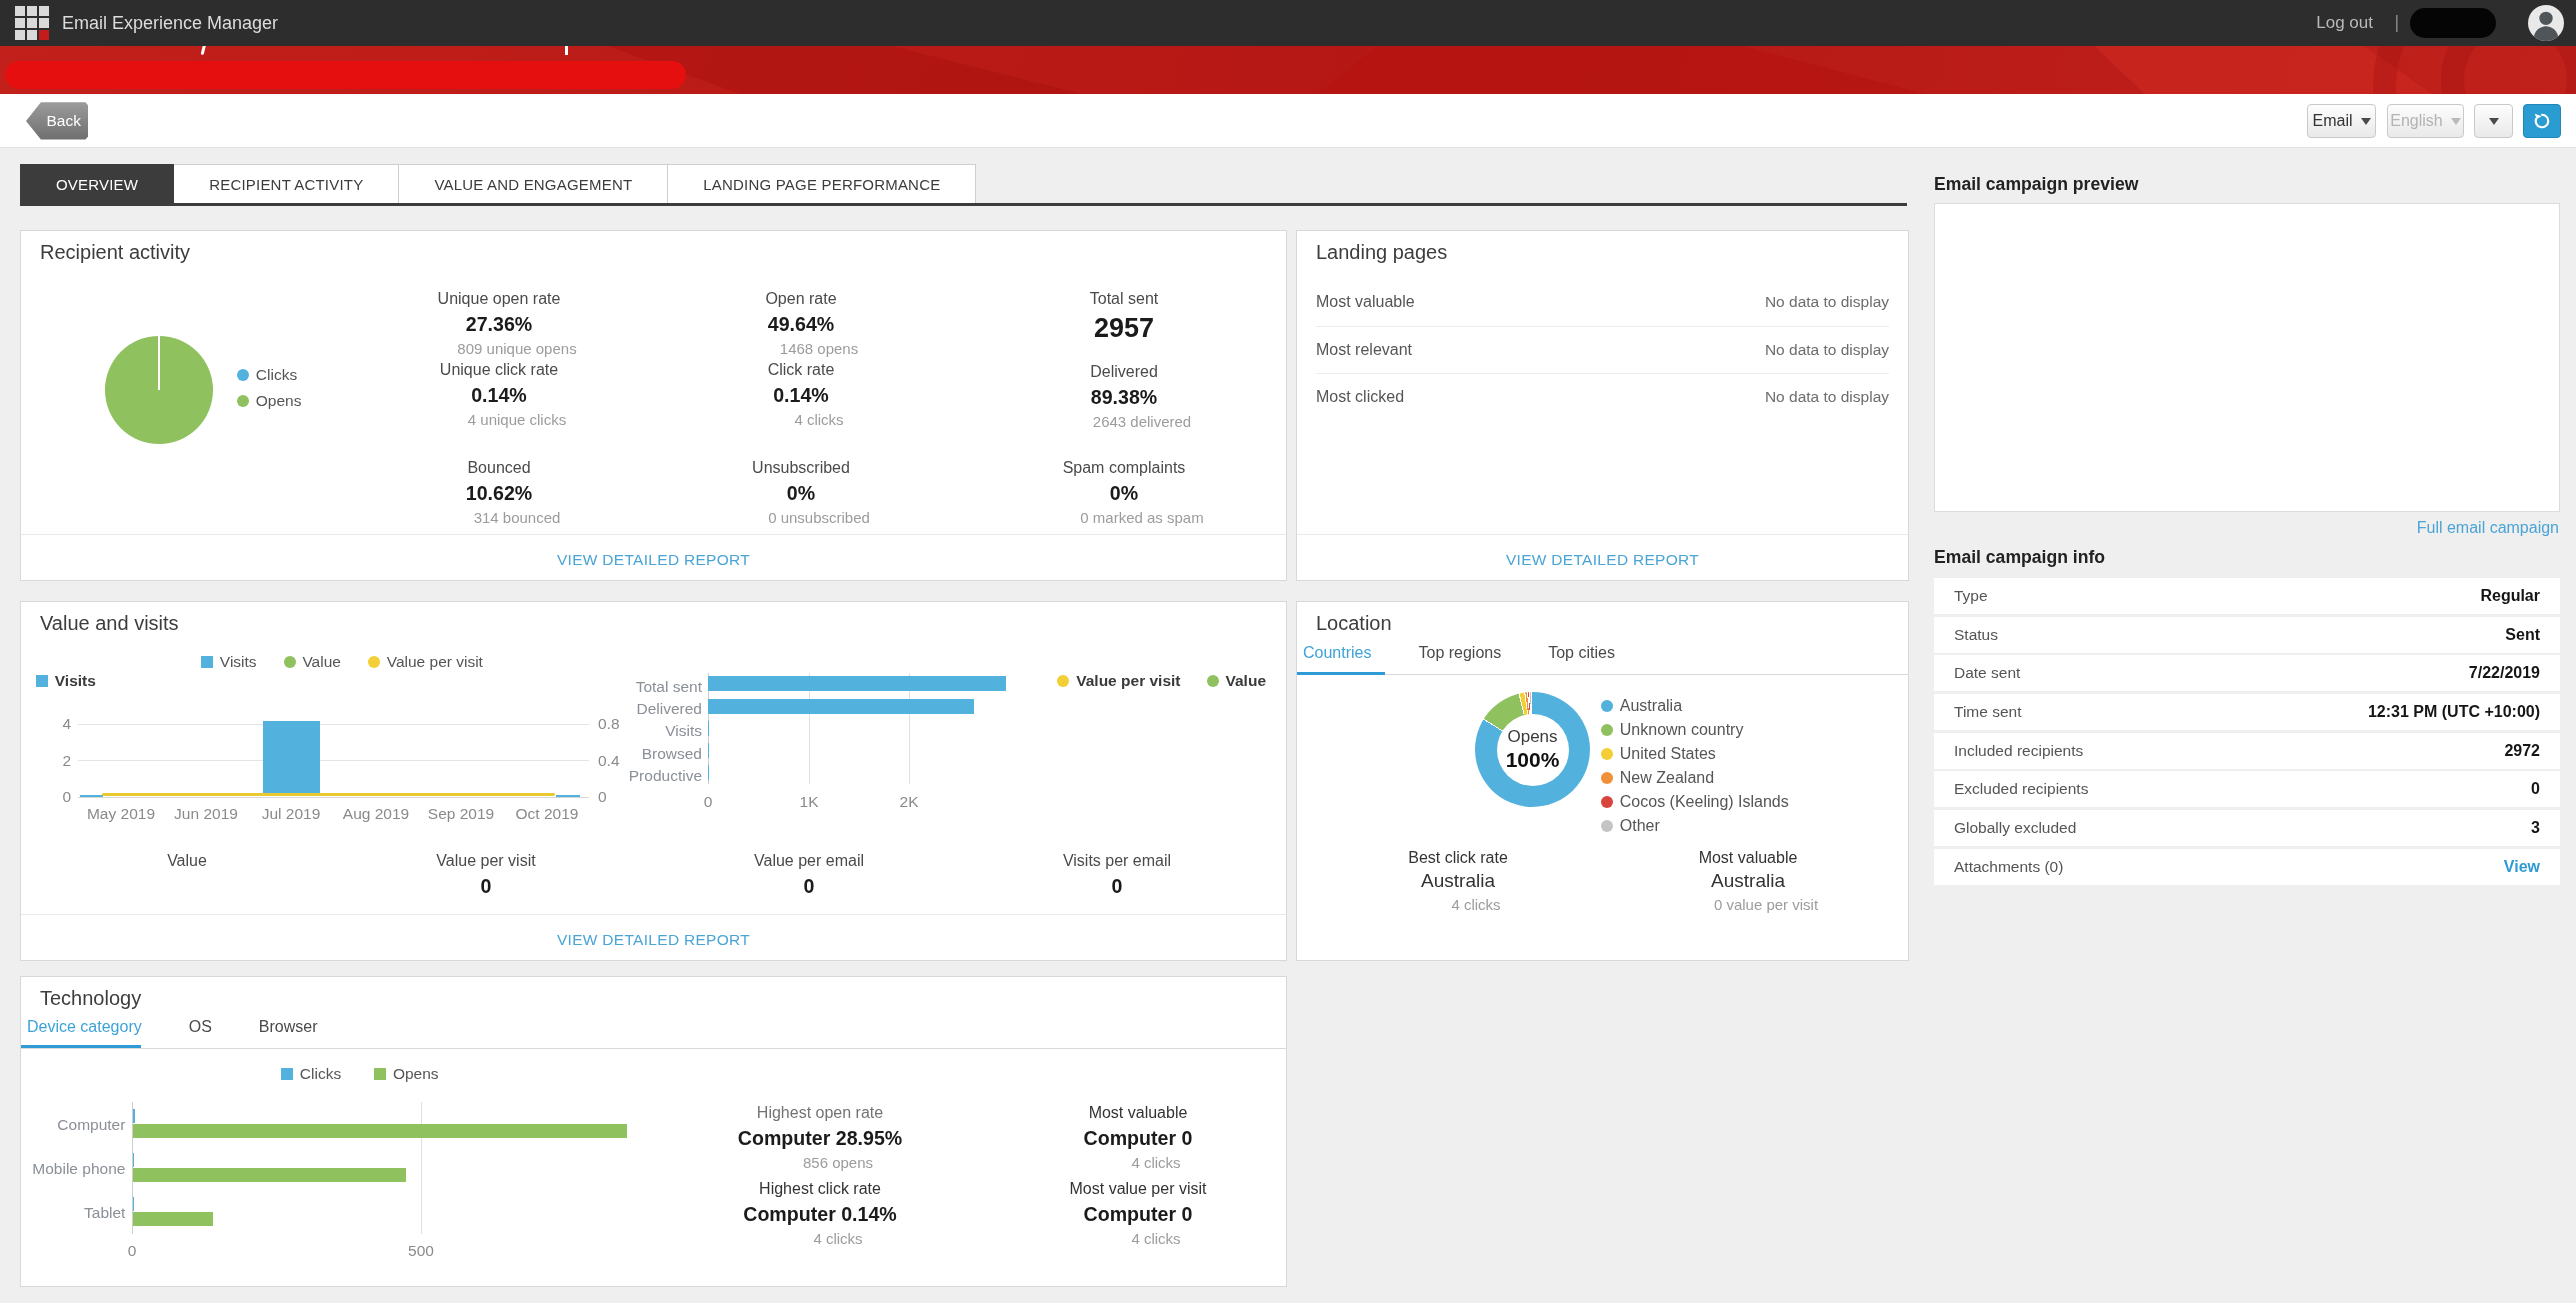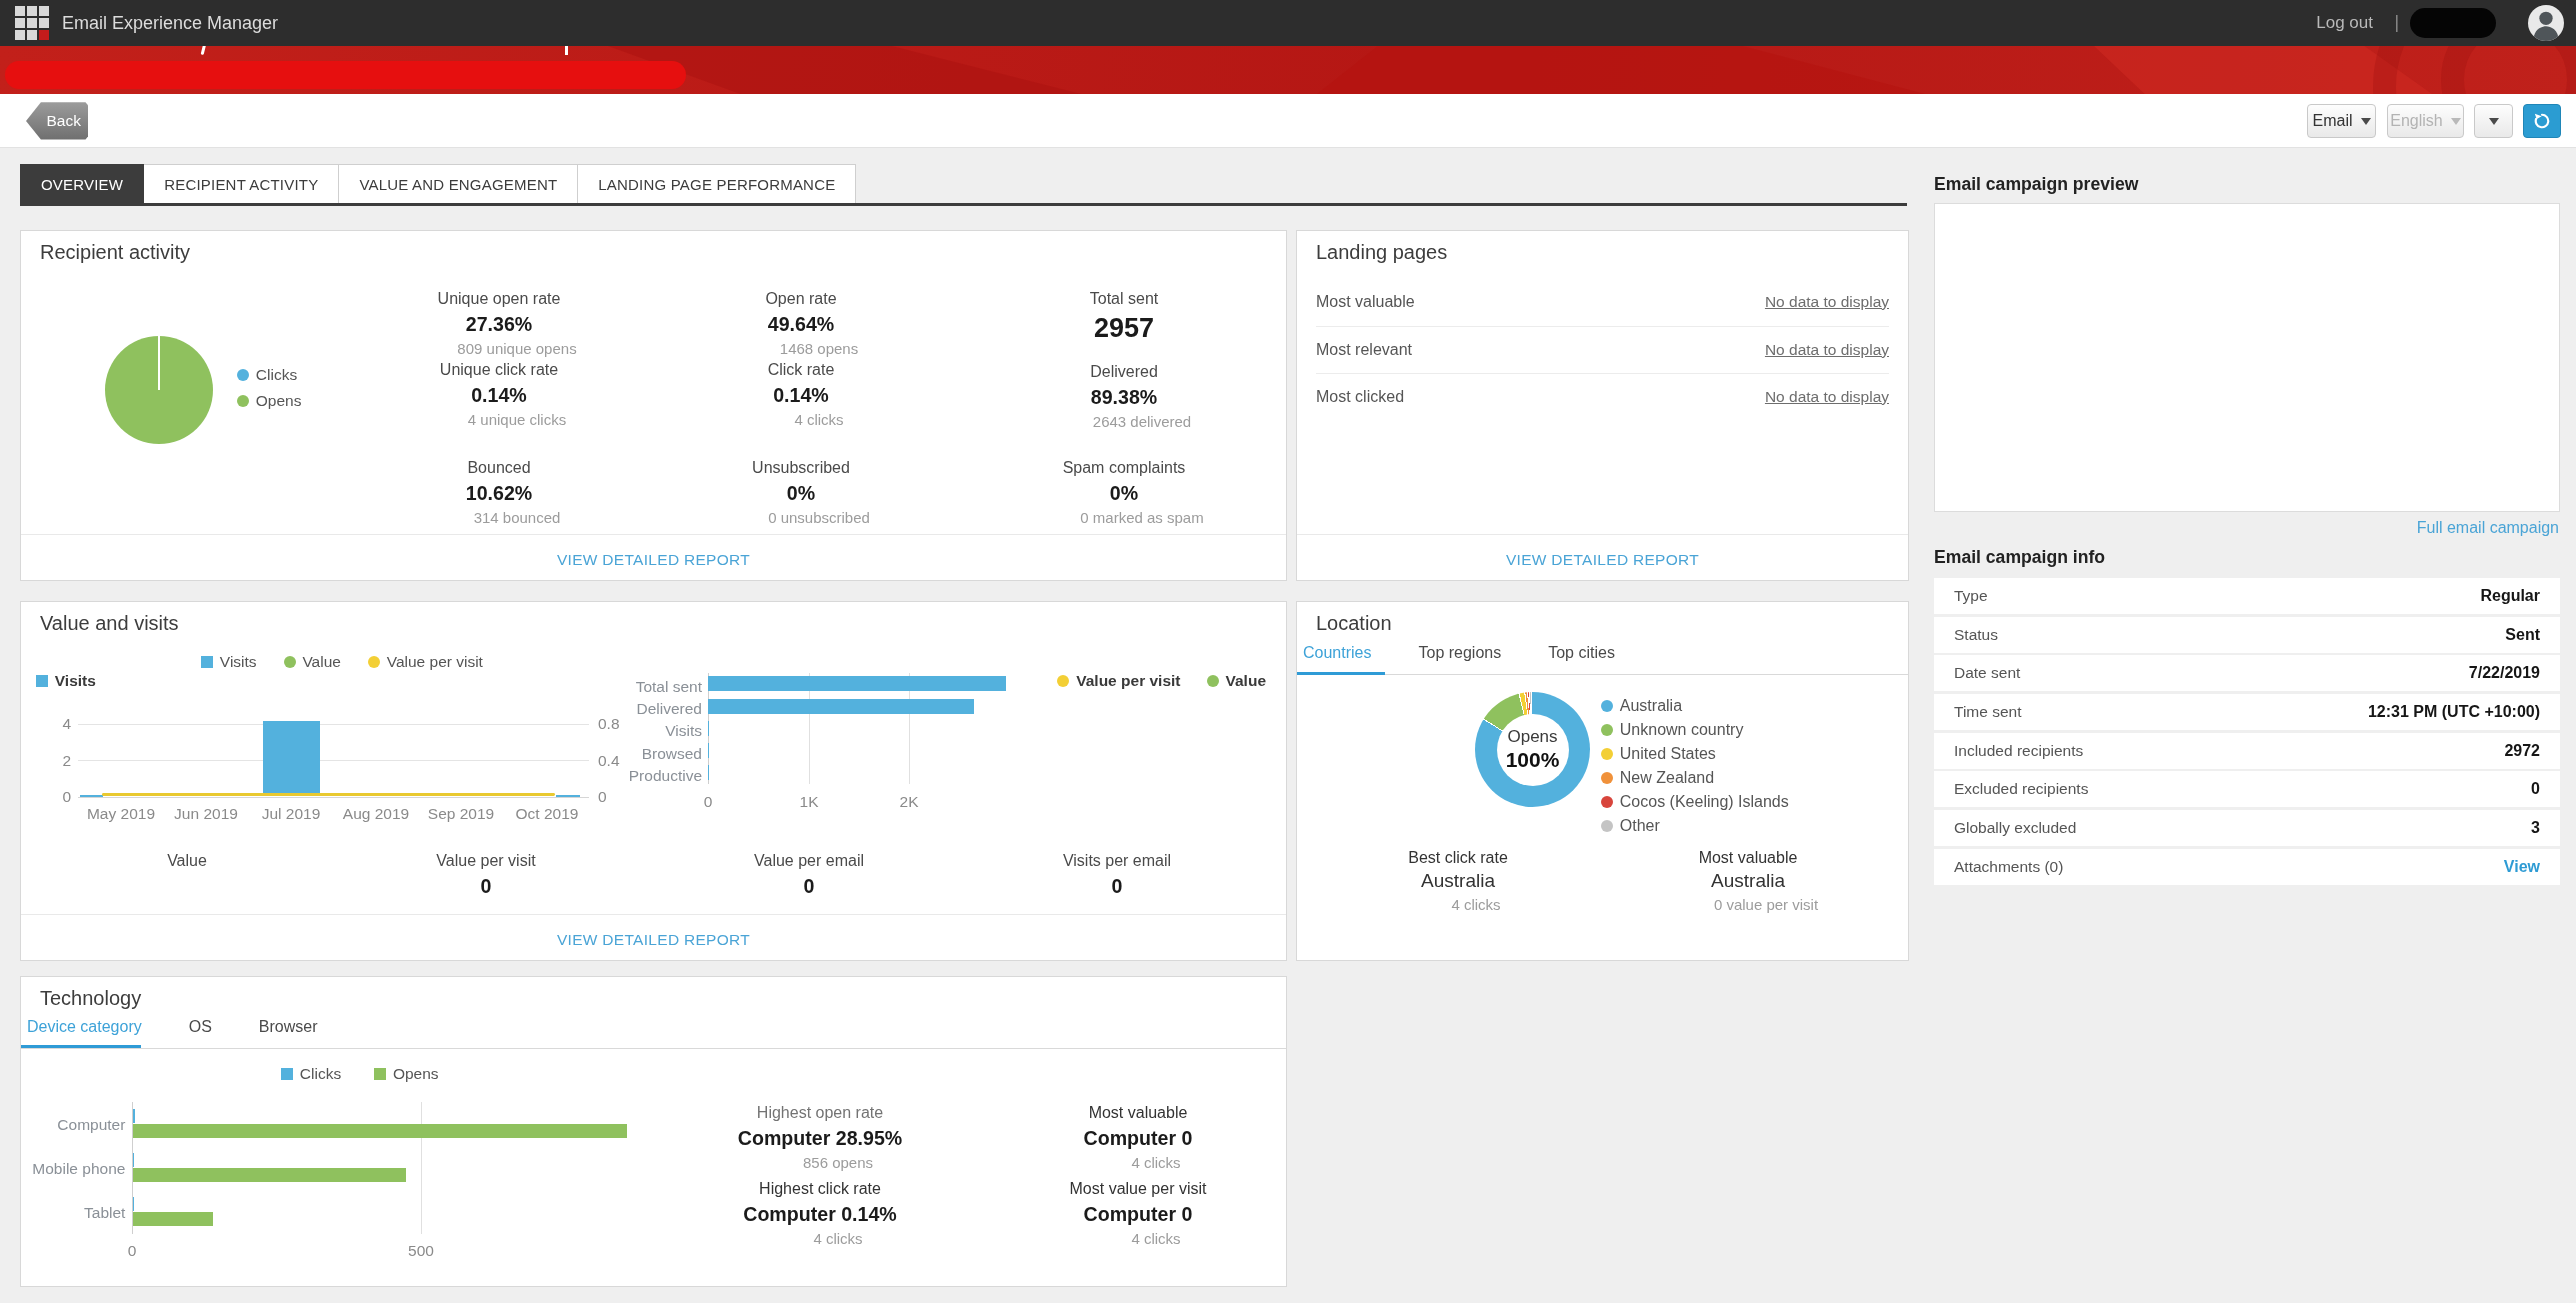--- a/index.html
+++ b/index.html
@@ -29,21 +29,21 @@
   .toolbar { position:absolute; left:0; top:94px; width:2576px; height:54px; background:#ffffff; border-bottom:0.7px solid #e2e2e2; }
   .back-btn { position:absolute; left:26px; top:7.4px; width:62px; height:39px; background:linear-gradient(#9d9d9d,#6f6f6f); color:#fff; font-size:15.5px; line-height:39px; text-align:center; padding-left:13.5px; clip-path:polygon(0 50%,24% 2%,96% 2%,100% 10%,100% 90%,96% 98%,24% 98%); cursor:pointer; }
   .tb-btn { position:absolute; top:10px; height:34px; background:linear-gradient(#fdfdfd,#e9e9e9); border:0.7px solid #c9c9c9; border-radius:4px; font-size:16px; color:#333; display:flex; align-items:center; justify-content:center; gap:8px; cursor:pointer; }
   .tb-btn.disabled { color:#b3b3b3; cursor:default; }
   .caret { width:0; height:0; border-left:5.4px solid transparent; border-right:5.4px solid transparent; border-top:7.4px solid #4a4a4a; }
   .tb-btn.disabled .caret { border-top-color:#b9b9b9; }
   .refresh-btn { position:absolute; top:10px; right:15.5px; width:38px; height:34px; background:#2b9cd2; border:0.7px solid #1f86b8; border-radius:4px; display:flex; align-items:center; justify-content:center; cursor:pointer; }
 
   
   .main-tabs { position:absolute; left:20px; top:164px; display:flex; z-index:5; }
-  .mtab { height:39px; line-height:39px; padding:0 20px; font-size:15px; letter-spacing:0.2px; color:#3c3c3c; background:#fff; border:0.7px solid #cfcfcf; border-bottom:none; border-left:none; cursor:pointer; white-space:nowrap; }
+  .mtab { height:39px; line-height:39px; padding:0 35px; font-size:15px; letter-spacing:0.2px; color:#3c3c3c; background:#fff; border:0.7px solid #cfcfcf; border-bottom:none; border-left:none; cursor:pointer; white-space:nowrap; }
   .mtab:first-child { border-left:0.7px solid #cfcfcf; }
   .mtab.active { background:#3c3c3c; color:#fff; border-color:#3c3c3c; }
   .tabs-underline { position:absolute; left:20px; top:203px; width:1887px; height:3.4px; background:#3c3c3c; }
 
   
   .panel { position:absolute; background:#fff; border:0.7px solid #d8d8d8; }
   .panel-title { position:absolute; left:19px; top:9.5px; font-size:20px; color:#3d3d3d; }
   .view-report { position:absolute; bottom:10.8px; left:0; width:100%; text-align:center; color:#4aa4d6; font-size:15.5px; letter-spacing:0.3px; cursor:pointer; }
   .panel-sep { position:absolute; bottom:45px; left:0; right:0; border-top:0.7px solid #e9e9e9; }
 
@@ -57,21 +57,21 @@
   .pie { position:absolute; left:84px; top:105px; width:108px; height:108px; border-radius:50%; background:#8fc15e; }
   .pie .cut { position:absolute; left:50%; top:0; width:2px; height:54px; margin-left:-0.7px; background:#fff; }
   .dot { display:inline-block; width:12px; height:12px; border-radius:50%; vertical-align:-1.4px; margin-right:6.8px; }
   .sq { display:inline-block; width:12px; height:12px; vertical-align:-1.4px; margin-right:6.8px; }
   .c-blue{background:#53b1dd}.c-green{background:#8fc15e}.c-yellow{background:#f3cf35}.c-orange{background:#f0913a}.c-red{background:#d8453c}.c-gray{background:#c4c4c4}
   .leg-txt { font-size:15.5px; color:#555; }
 
   
   .lp-row { position:absolute; left:19px; right:19px; height:47px; }
   .lp-label { position:absolute; left:0; top:50%; transform:translateY(-50%); font-size:16px; color:#555; }
-  .lp-value { position:absolute; right:0; top:50%; transform:translateY(-50%); font-size:15.5px; color:#6d6d6d;text-decoration:underline; }
+  .lp-value { position:absolute; right:0; top:50%; transform:translateY(-50%); font-size:15.5px; color:#6d6d6d; }
   .lp-div { position:absolute; left:19px; right:19px; border-top:0.7px solid #ececec; }
 
   
   .gridline-h { position:absolute; height:0.7px; background:#e4e4e4; }
   .gridline-v { position:absolute; width:0.7px; background:#e0e0e0; }
   .tick { position:absolute; font-size:15.5px; color:#8a8a8a; white-space:nowrap; }
   .vbar { position:absolute; width:57px; background:#53b1dd; }
   .yline { position:absolute; height:3.4px; background:#e9c930; border-radius:1.4px; }
   .bluesliver { position:absolute; height:2px; background:#53b1dd; }
   .hbar { position:absolute; height:15px; background:#53b1dd; }

